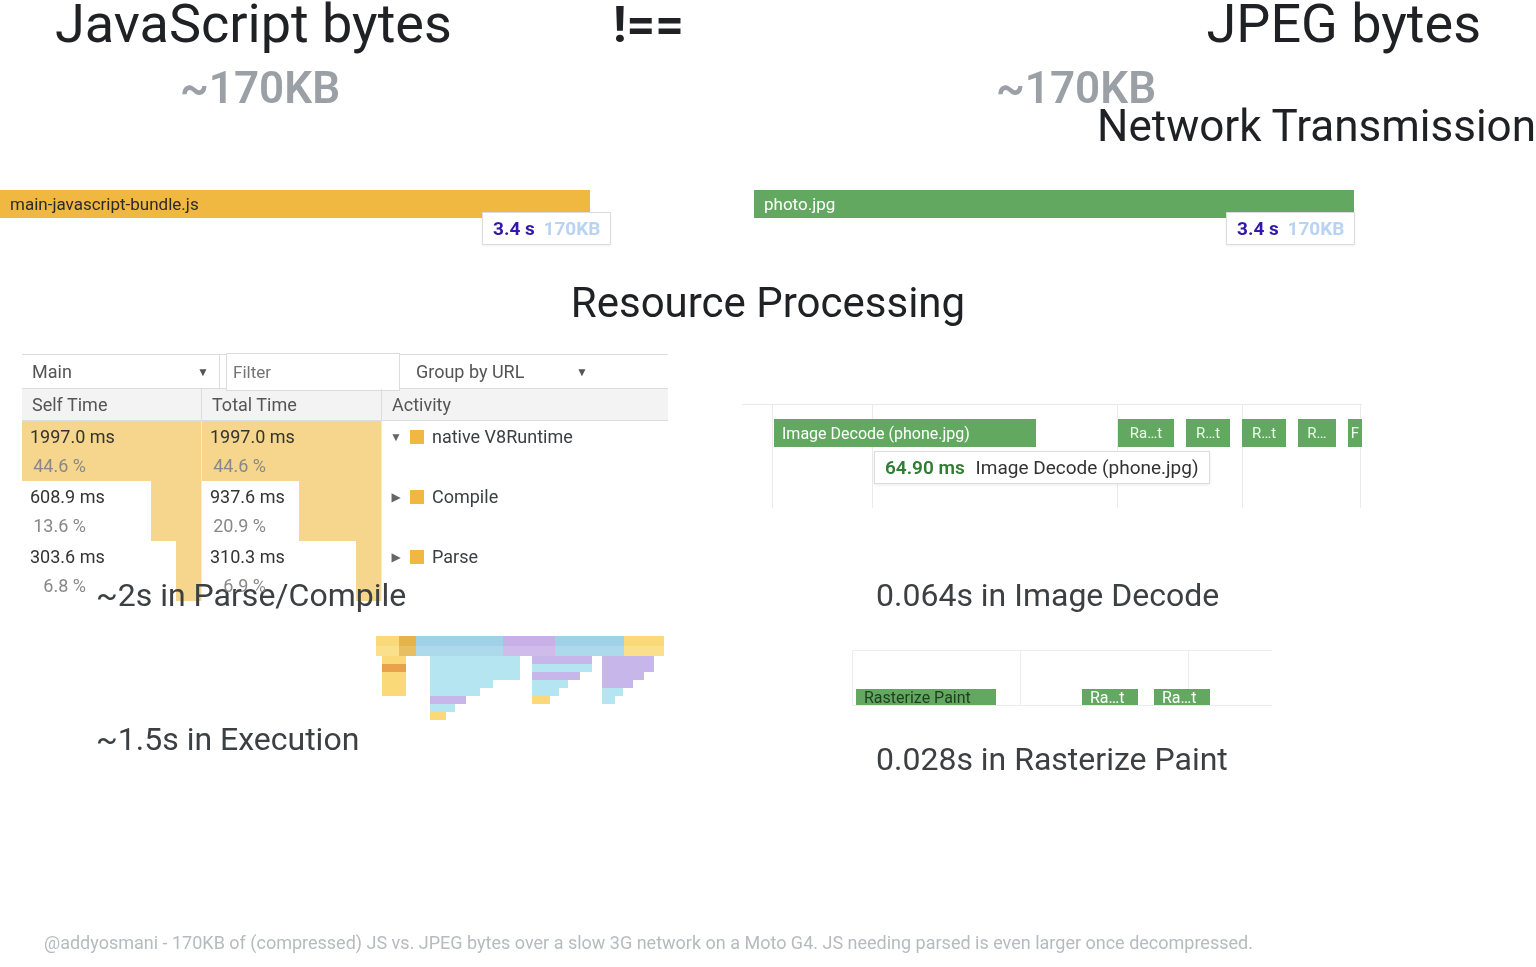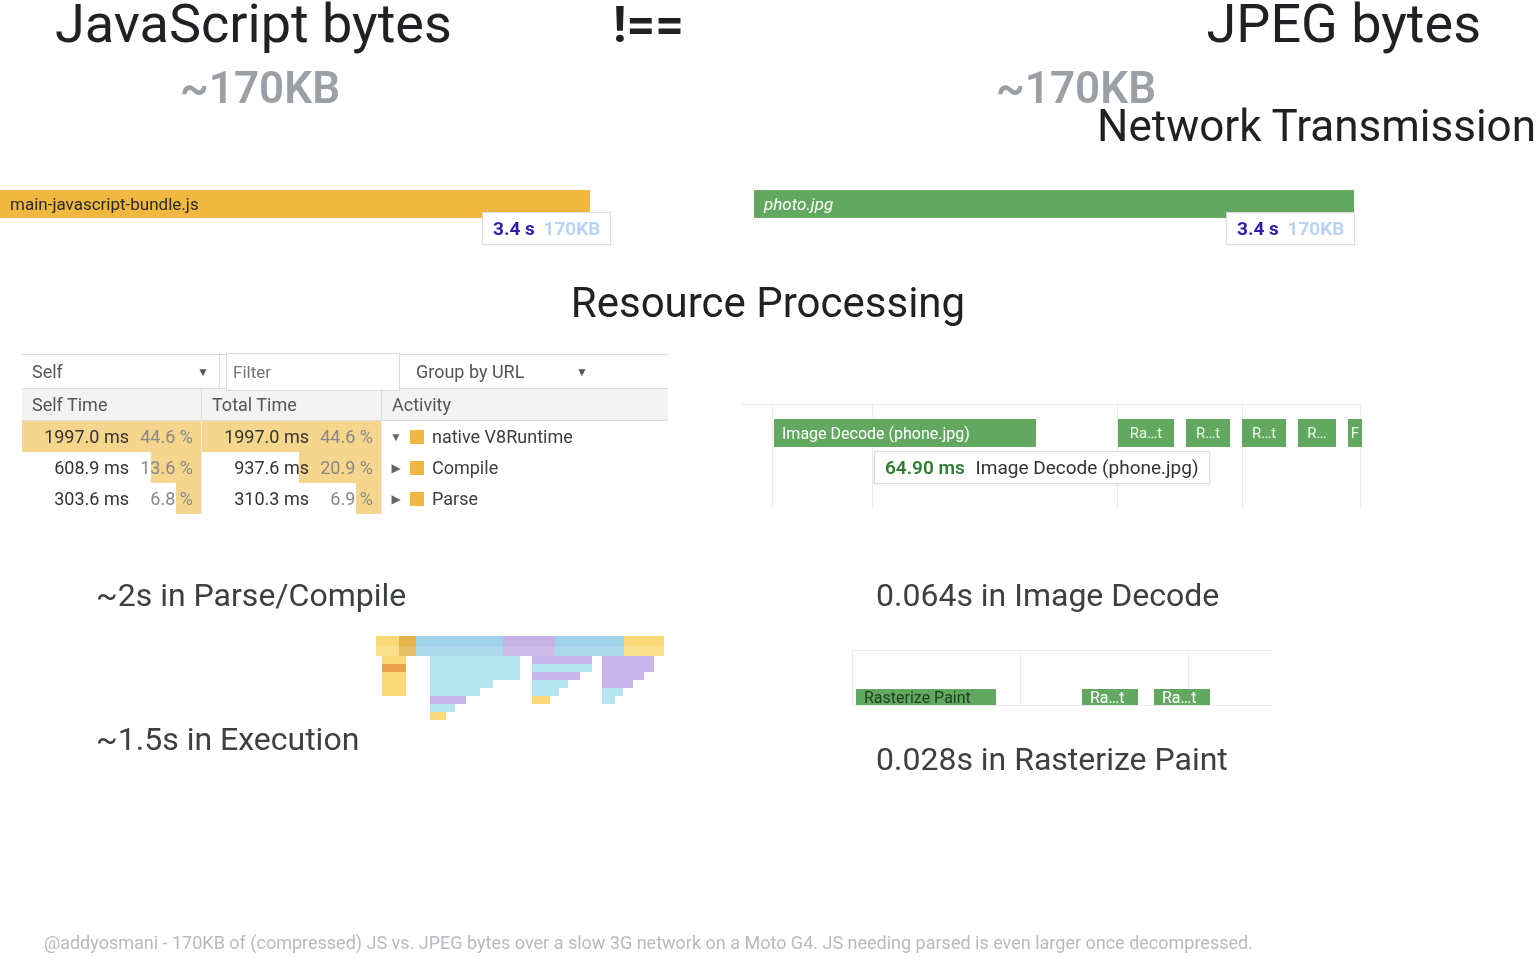--- a/index.html
+++ b/index.html
@@ -25,21 +25,21 @@
   .sizes{position:absolute;top:62px;left:0;right:8px;height:60px;}
   .size{position:absolute;font-size:44px;font-weight:600;color:var(--muted);}
   .size.l{left:180px;}
   .size.r{left:996px;}
   .nettrans{position:absolute;top:100px;left:0;right:0;text-align:right;font-size:44px;color:var(--dark);}
 
   
   .bars{position:absolute;top:190px;left:0;right:0;height:74px;}
   .bar{position:absolute;height:28px;display:flex;align-items:center;font-size:17px;padding-left:10px;color:#2b2b2b;}
   .bar.js{left:0;width:590px;background:var(--amber);top:0;}
-  .bar.jpg{left:754px;width:600px;background:var(--green);color:#fff;top:0;font-style:italic;}
+  .bar.jpg{left:754px;width:600px;background:var(--green);color:#fff;top:0;}
   .badge{position:absolute;background:#fff;border:1px solid var(--border);padding:4px 10px;font-size:19px;font-weight:700;box-shadow:0 1px 2px rgba(0,0,0,0.06);}
   .badge .t{color:var(--blue);}
   .badge .kb{color:var(--lightblue);font-weight:700;margin-left:4px;}
   .badge.b1{top:22px;left:482px;}
   .badge.b2{top:22px;left:1226px;}
 
   .resproc{position:absolute;top:278px;left:0;right:0;text-align:center;font-size:42px;color:var(--dark);}
 
   
   .panel{position:absolute;top:354px;left:22px;width:646px;border-top:1px solid var(--border);}
@@ -49,21 +49,21 @@
   .toolbar{display:flex;align-items:center;gap:0;border-bottom:1px solid var(--border);height:34px;background:#fff;}
   .toolbar .dd{flex:0 0 auto;display:flex;align-items:center;justify-content:space-between;padding:0 10px;font-size:18px;color:#555;height:100%;}
   .toolbar .dd.main{width:198px;border-right:1px solid var(--border);}
   .toolbar input{height:38px;border:1px solid var(--border);width:174px;margin:0 6px;font-size:17px;padding:2px 6px;color:#888;}
   .toolbar .dd.group{width:192px;}
   .tri{font-size:12px;color:#555;}
   .gridhdr{display:grid;grid-template-columns:180px 180px 1fr;background:#f3f3f3;border-bottom:1px solid var(--border);}
   .gridhdr div{padding:5px 10px;font-size:18px;color:#555;border-right:1px solid var(--border);}
   .gridhdr div:last-child{border-right:none;}
   .row{display:grid;grid-template-columns:180px 180px 1fr;font-size:18px;}
-  .cell{position:relative;padding:5px 8px;border-right:1px solid #eceaea;display:flex;justify-content:flex-end;gap:8px;}
+  .cell{position:relative;padding:5px 8px;border-right:1px solid #eceaea;display:flex;justify-content:flex-end;gap:8px;flex-direction:column;}
   .cell:last-child{border-right:none;justify-content:flex-start;}
   .cell .barfill{position:absolute;right:0;top:0;bottom:0;background:var(--amber-light);z-index:0;}
   .cell span{position:relative;z-index:1;}
   .cell .ms{color:#333;}
   .cell .pct{color:#888;width:56px;text-align:right;}
   .act{display:flex;align-items:center;gap:8px;}
   .act .toggle{color:#666;font-size:12px;width:12px;text-align:center;}
   .act .sw{width:14px;height:14px;background:var(--amber);display:inline-block;}
 
   
@@ -126,21 +126,21 @@
     <span class="t">3.4 s</span>
     <span class="kb">170KB</span>
   </div>
 </div>
 
 <div class="resproc">Resource Processing</div>
 
 <div class="panel">
   <div class="toolbar">
     <div class="dd main">
-      <span>Self</span>
+      <span>Main</span>
       <span class="tri">▼</span>
     </div>
     <input type="text" placeholder="Filter" style="">
     <div class="dd group">
       <span>Group by URL</span>
       <span class="tri">▼</span>
     </div>
   </div>
   <div class="gridhdr">
     <div>Self Time</div>

